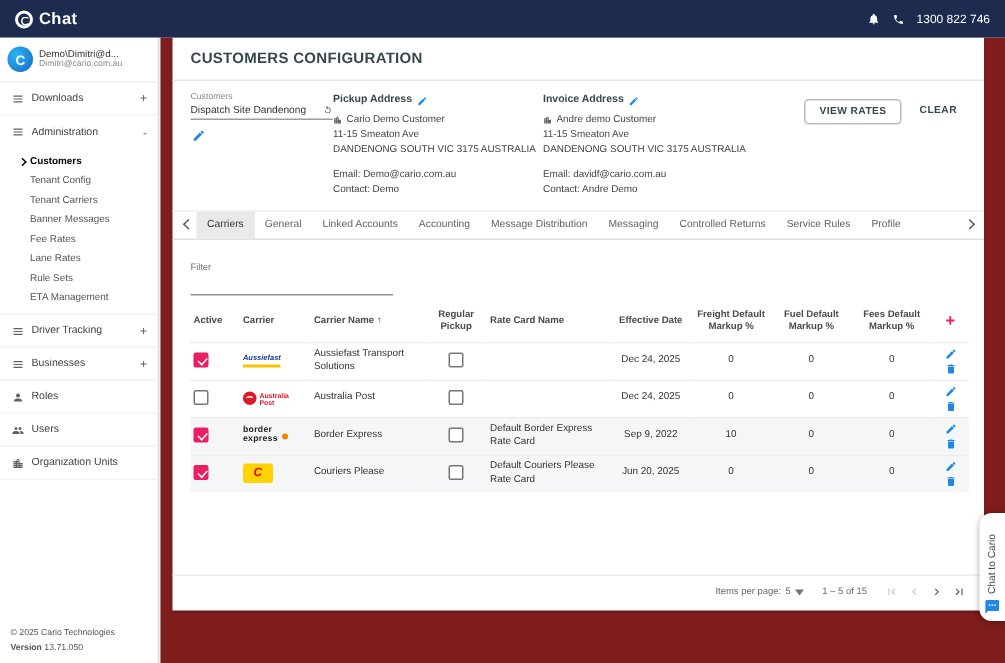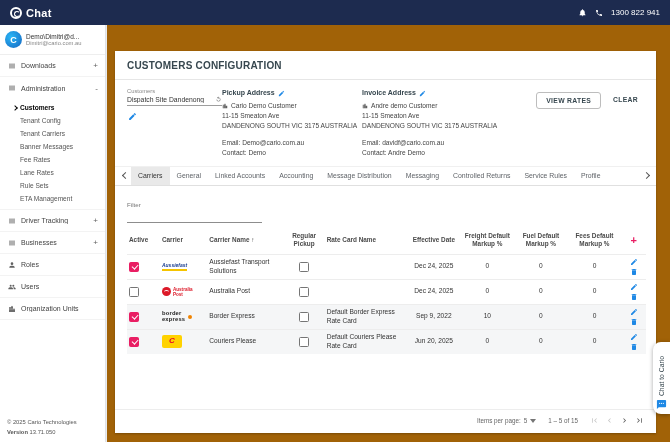--- a/index.html
+++ b/index.html
@@ -30,21 +30,21 @@
   .nav-label { flex:1; white-space:nowrap; overflow:hidden; }
   .nav-toggle { font-size:8px; color:#616161; }
   .nav-children { padding:2px 0 4px 0; border-bottom:1px solid #f3f3f3; }
   .nav-child { display:flex; align-items:center; height:13px; padding:0 6px 0 20px; font-size:6.6px; color:#555; cursor:pointer; position:relative; }
   .nav-child.active { color:#000; font-weight:bold; padding-left:13px; }
   .chev-r { width:4px; height:4px; border-right:1.3px solid #000; border-bottom:1.3px solid #000; transform:rotate(-45deg); margin-right:3px; flex:none; }
   .side-footer { padding:5px 7px; font-size:5.8px; color:#555; line-height:1.6; }
   .side-footer b { font-weight:bold; }
 
   
-  .main { position:absolute; left:107px; right:0; top:25px; bottom:0; background:#a16207; padding:26px 14px 0 8px; }
+  .main { position:absolute; left:107px; right:0; top:25px; bottom:0; background:#7f1d1d; padding:0 14px 0 8px; }
   .card { background:#fff; height:382px; box-shadow:0 1px 2px rgba(0,0,0,.25); display:flex; flex-direction:column; }
   .card-title { padding:9px 12px 8px; font-size:10px; font-weight:bold; color:#37474f; letter-spacing:.2px; border-bottom:1px solid #e6e6e6; }
 
   .info-row { display:flex; padding:8px 12px 6px; font-size:6.6px; color:#444; }
   .sel-col { width:95px; flex:none; }
   .sel-label { font-size:5.8px; color:#888; margin-bottom:2px; }
   .sel-box { display:flex; align-items:center; gap:3px; border-bottom:1px solid #9e9e9e; padding-bottom:2px; color:#333; font-size:6.8px; cursor:pointer; }
   .sel-box .val { flex:1; white-space:nowrap; overflow:hidden; }
   .sel-reset { color:#757575; }
   .edit-below { margin-top:6px; color:#1e88e5; cursor:pointer; width:10px; }
@@ -124,21 +124,21 @@
       <span class="icon">
         <svg width="9" height="9" viewBox="0 0 24 24" fill="currentColor">
             <path d="M12 22a2 2 0 0 0 2-2h-4a2 2 0 0 0 2 2zm6-6v-5a6 6 0 0 0-4.5-5.8V4.5a1.5 1.5 0 0 0-3 0v.7A6 6 0 0 0 6 11v5l-2 2v1h16v-1l-2-2z"></path>
           </svg>
       </span>
       <span class="icon">
         <svg width="8" height="8" viewBox="0 0 24 24" fill="currentColor">
             <path d="M6.6 10.8a15 15 0 0 0 6.6 6.6l2.2-2.2a1 1 0 0 1 1-.25 11 11 0 0 0 3.6.6 1 1 0 0 1 1 1V20a1 1 0 0 1-1 1A17 17 0 0 1 3 4a1 1 0 0 1 1-1h3.5a1 1 0 0 1 1 1 11 11 0 0 0 .6 3.6 1 1 0 0 1-.25 1l-2.25 2.2z"></path>
           </svg>
       </span>
-      <span>1300 822 941</span>
+      <span>1300 822 746</span>
     </div>
   </header>
 
   <aside class="sidebar">
     <div class="user">
       <div class="user-logo">C</div>
       <div class="user-meta">
         <div class="user-name">Demo\Dimitri@d...</div>
         <div class="user-email">Dimitri@cario.com.au</div>
       </div>

